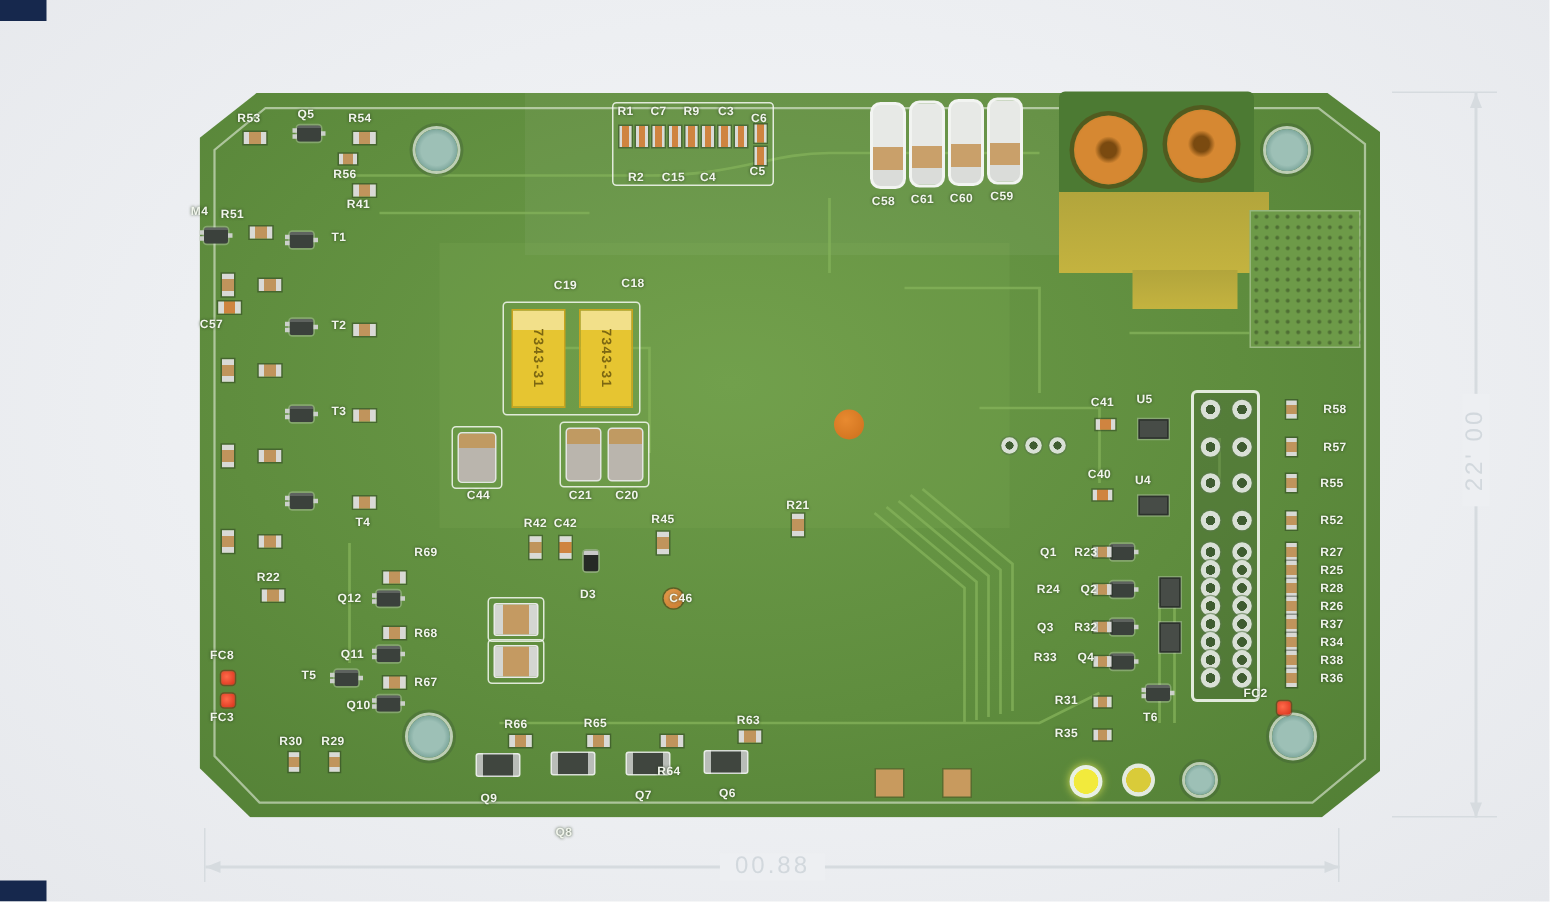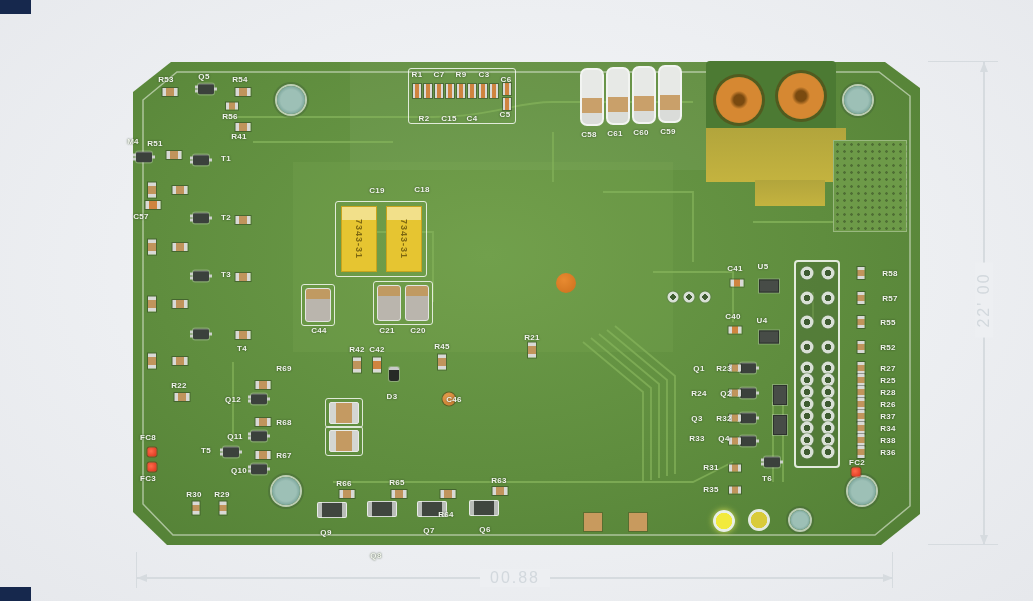--- a/index.html
+++ b/index.html
@@ -370,21 +370,21 @@
       <div class="ref-label" style="left: 724px; top: 368px;">R23</div>
       <div class="ref-label" style="left: 699px; top: 393px;">R24</div>
       <div class="ref-label" style="left: 726px; top: 393px;">Q2</div>
       <div class="ref-label" style="left: 697px; top: 418px;">Q3</div>
       <div class="ref-label" style="left: 724px; top: 418px;">R32</div>
       <div class="ref-label" style="left: 697px; top: 438px;">R33</div>
       <div class="ref-label" style="left: 724px; top: 438px;">Q4</div>
       <div class="ref-label" style="left: 711px; top: 467px;">R31</div>
       <div class="ref-label" style="left: 767px; top: 478px;">T6</div>
       <div class="ref-label" style="left: 711px; top: 489px;">R35</div>
-      <div class="ref-label" style="left: 837px; top: 462px; margin-left: 20px;">FC2</div>
+      <div class="ref-label" style="left: 837px; top: 462px;">FC2</div>
       <div class="ref-label" style="left: 890px; top: 273px;">R58</div>
       <div class="ref-label" style="left: 890px; top: 298px;">R57</div>
       <div class="ref-label" style="left: 888px; top: 322px;">R55</div>
       <div class="ref-label" style="left: 888px; top: 347px;">R52</div>
       <div class="ref-label" style="left: 888px; top: 368px;">R27</div>
       <div class="ref-label" style="left: 888px; top: 380px;">R25</div>
       <div class="ref-label" style="left: 888px; top: 392px;">R28</div>
       <div class="ref-label" style="left: 888px; top: 404px;">R26</div>
       <div class="ref-label" style="left: 888px; top: 416px;">R37</div>
       <div class="ref-label" style="left: 888px; top: 428px;">R34</div>

